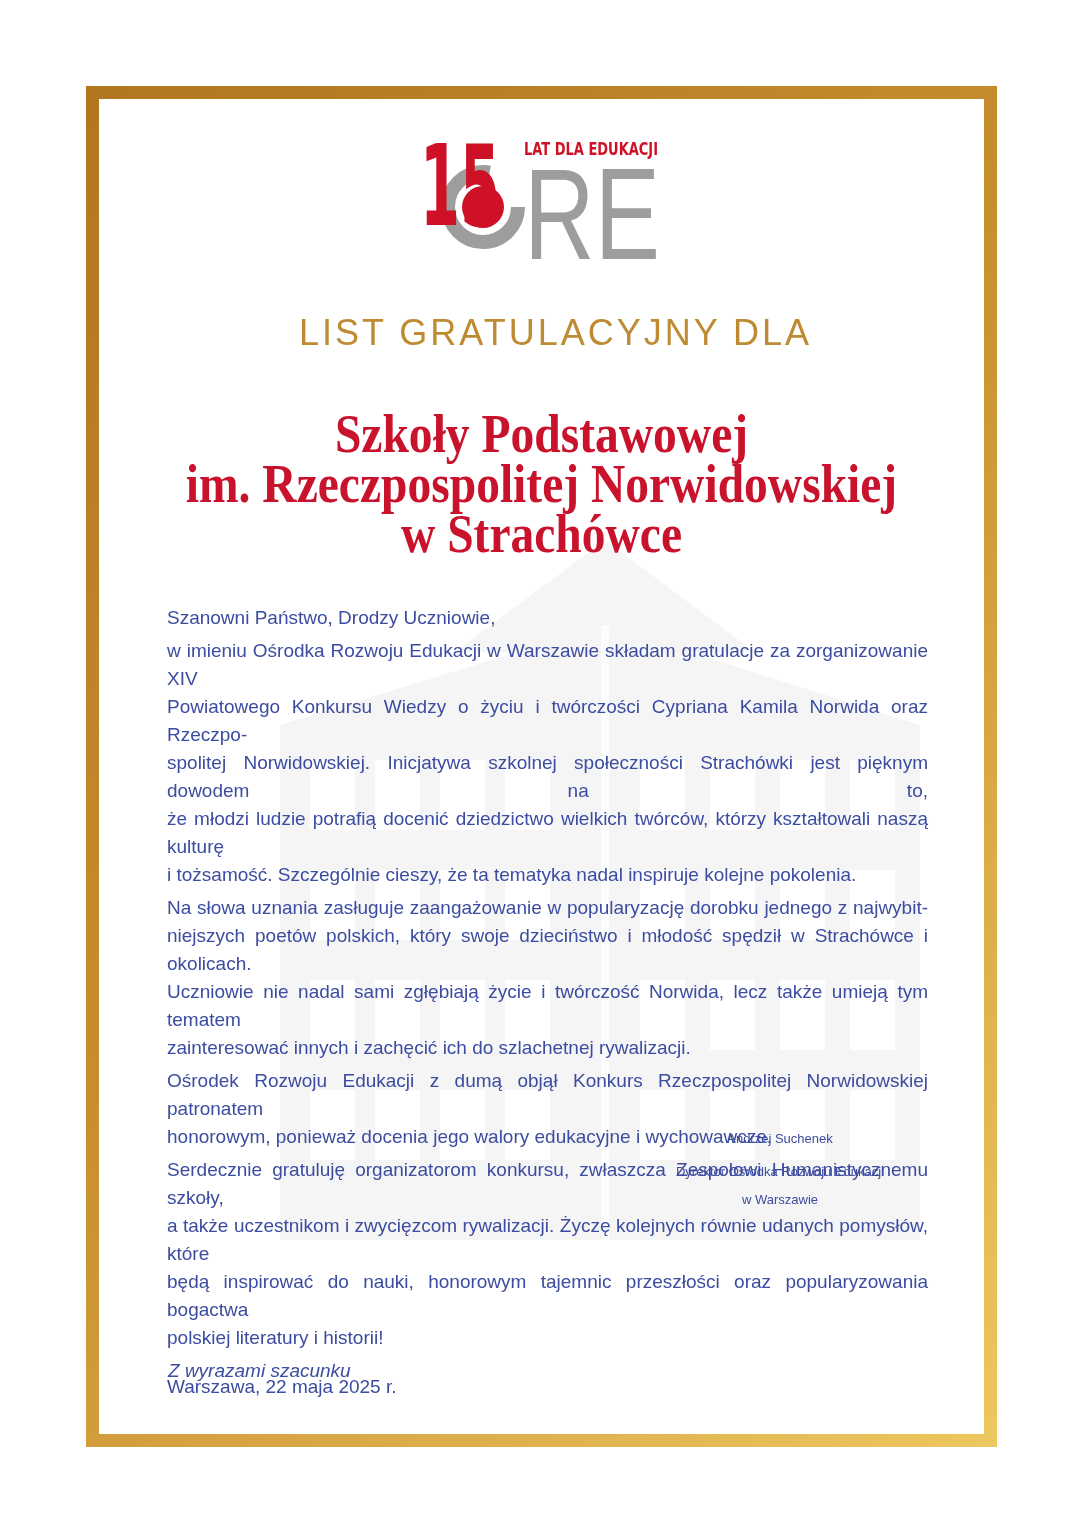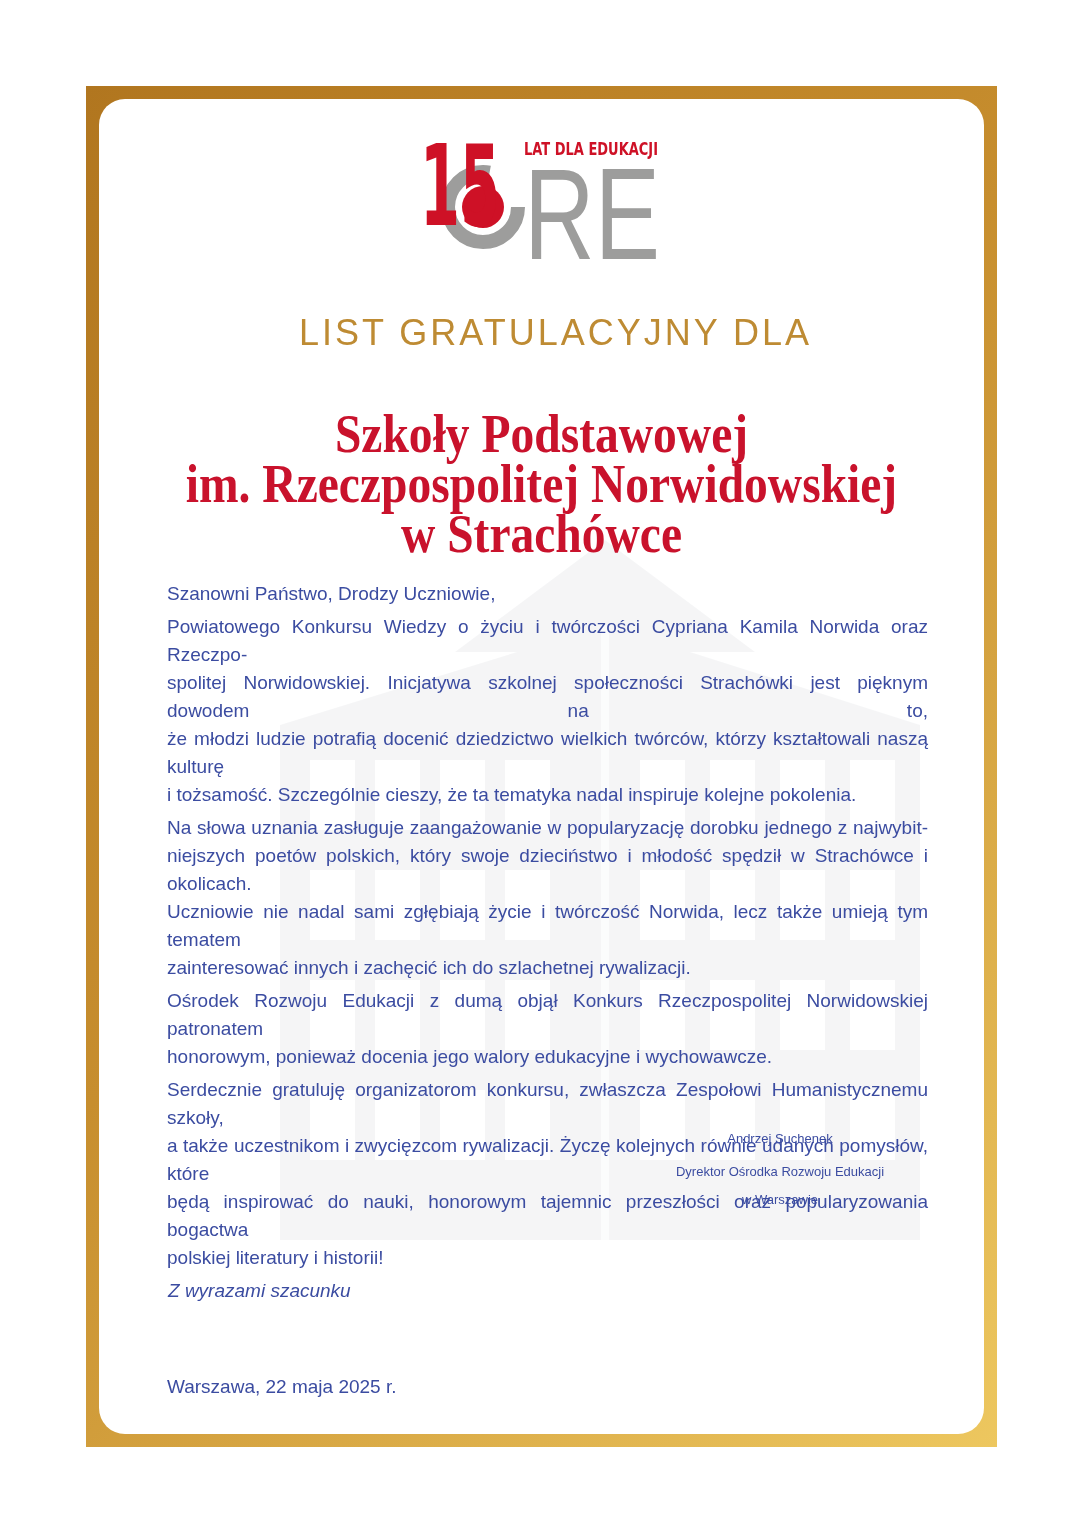--- a/index.html
+++ b/index.html
@@ -2,34 +2,34 @@
 <html><head>
 <meta charset="utf-8">
 <style>
   html,body{margin:0;padding:0;background:#ffffff;}
   #page{position:relative;width:1086px;height:1536px;background:#ffffff;overflow:hidden;
         font-family:"Liberation Sans",sans-serif;}
   
   .frame{position:absolute;left:86px;top:86px;width:911px;height:1361px;
          background:linear-gradient(135deg,#B1761F 0%,#C78E2E 45%,#EDC75F 100%);}
   .inner{position:absolute;left:13px;top:13px;width:885px;height:1335px;background:#ffffff;
-         overflow:hidden;border-radius:26px;}
+         overflow:hidden;}
   
   .watermark{position:absolute;left:151px;top:441px;width:700px;height:760px;opacity:.5;}
   
   .logo{position:absolute;top:38px;left:50%;transform:translateX(-50%);width:244px;height:124px;}
   
   .gold-heading{position:absolute;top:212px;left:0;width:100%;text-align:center;
         color:#BE8B33;font-size:36px;line-height:44px;font-weight:400;letter-spacing:3px;padding-left:14px;}
   
   .school-title{position:absolute;top:310px;left:0;width:100%;text-align:center;
         color:#C9122C;font-family:"Liberation Serif",serif;font-weight:bold;
         font-size:54px;line-height:50px;transform:scaleX(0.88);transform-origin:50% 0;}
   
-  .letter{position:absolute;left:68px;right:56px;top:481px;color:#3B4CA1;
+  .letter{position:absolute;left:68px;right:56px;top:505px;color:#3B4CA1;
         font-size:19px;line-height:28px;}
   .letter .para{margin:0 0 5px 0;}
   .bline{display:block;text-align:justify;text-align-last:justify;}
   .bline.last,.bline.single{text-align-last:left;}
   .greeting{margin:0 0 5px 0;}
   .closing{margin:1px;font-style:italic;}
   
   .signature{position:absolute;left:471px;top:1026px;width:420px;text-align:center;
         color:#3B4CA1;font-size:13px;line-height:28px;}
   .signature .name{margin:0 0 5px 0;}
@@ -99,20 +99,21 @@
       <div class="school-title">
         <div>Szkoły Podstawowej</div>
         <div>im. Rzeczpospolitej Norwidowskiej</div>
         <div>w Strachówce</div>
       </div>
 
       <div class="letter">
         <div class="greeting">Szanowni Państwo, Drodzy Uczniowie,</div>
 
         <div class="para">
+          <span class="bline">w imieniu Ośrodka Rozwoju Edukacji w Warszawie składam gratulacje za zorganizowanie XIV</span>
           <span class="bline">Powiatowego Konkursu Wiedzy o życiu i twórczości Cypriana Kamila Norwida oraz Rzeczpo-</span>
           <span class="bline">spolitej Norwidowskiej. Inicjatywa szkolnej społeczności Strachówki jest pięknym dowodem na to,</span>
           <span class="bline">że młodzi ludzie potrafią docenić dziedzictwo wielkich twórców, którzy kształtowali naszą kulturę</span>
           <span class="bline last">i tożsamość. Szczególnie cieszy, że ta tematyka nadal inspiruje kolejne pokolenia.</span>
         </div>
 
         <div class="para">
           <span class="bline">Na słowa uznania zasługuje zaangażowanie w popularyzację dorobku jednego z najwybit-</span>
           <span class="bline">niejszych poetów polskich, który swoje dzieciństwo i młodość spędził w Strachówce i okolicach.</span>
           <span class="bline">Uczniowie nie nadal sami zgłębiają życie i twórczość Norwida, lecz także umieją tym tematem</span>

